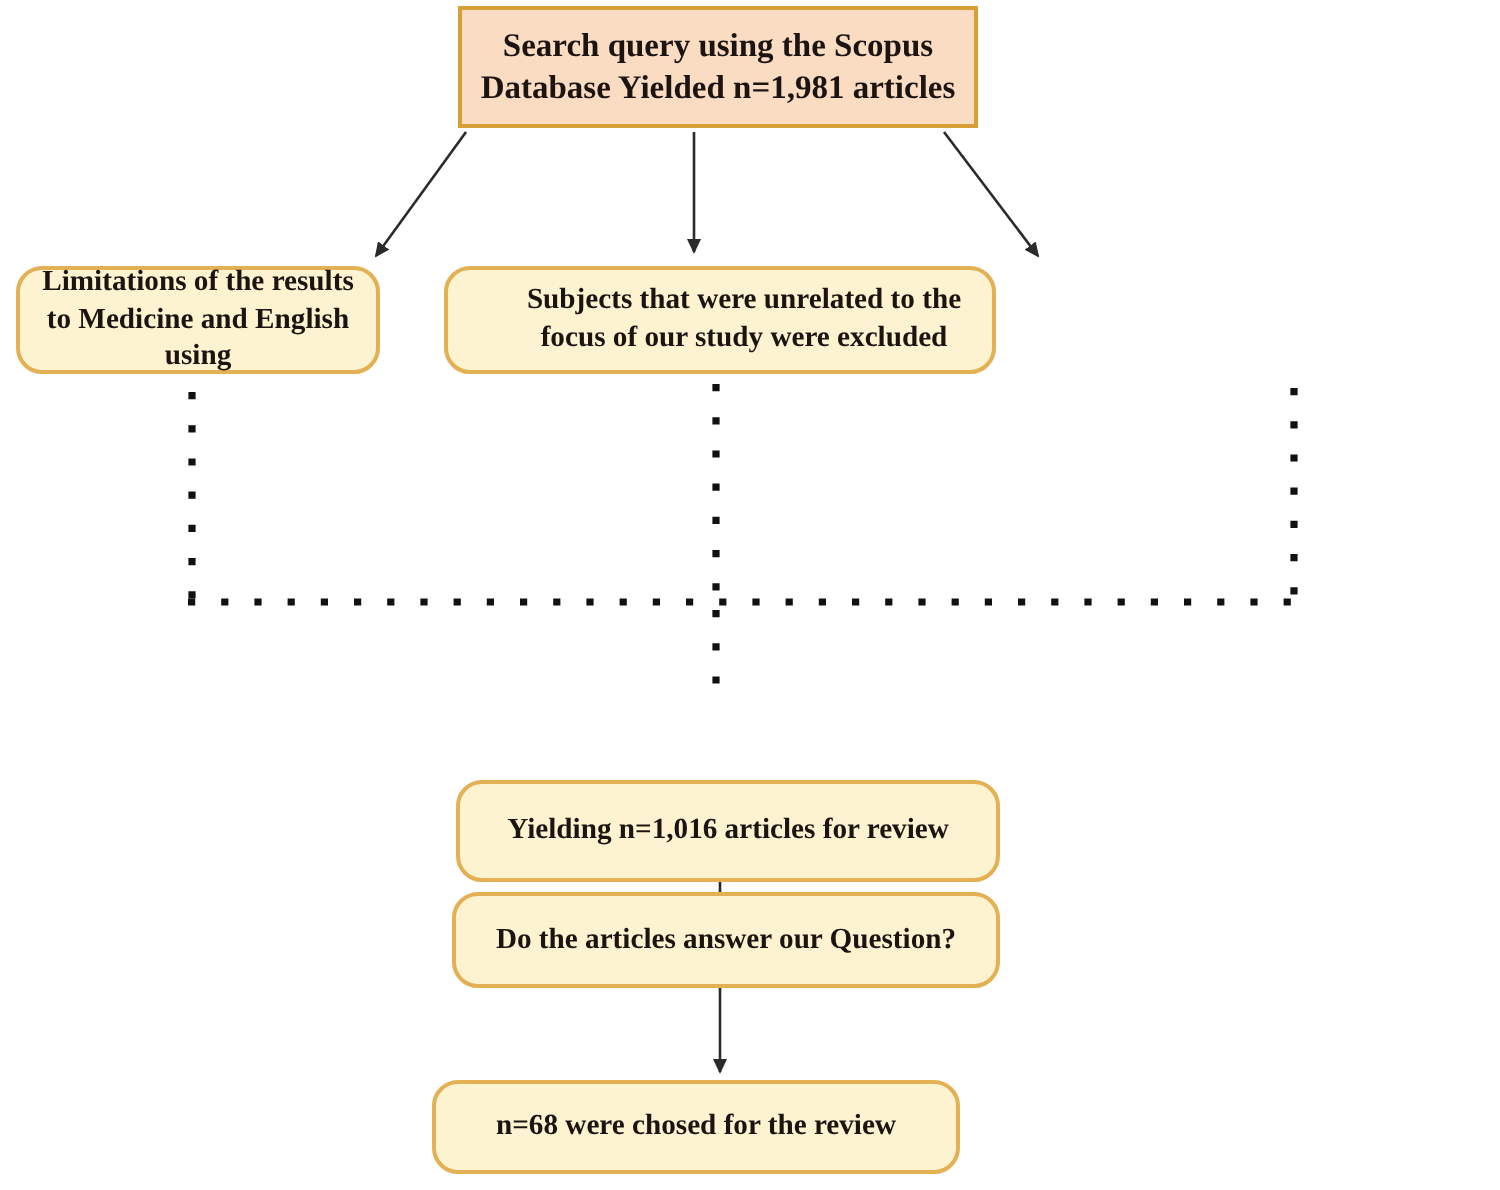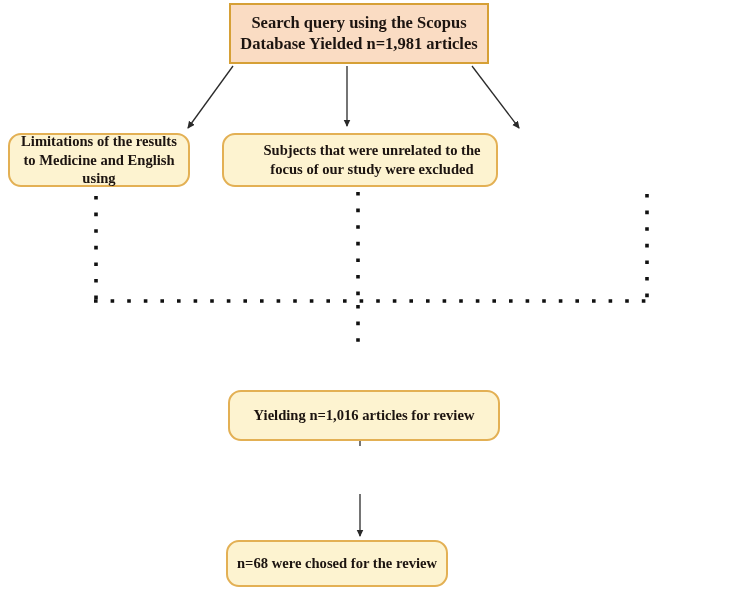--- a/index.html
+++ b/index.html
@@ -61,21 +61,21 @@
     border: 2px solid var(--rounded-box-border, #e3b054);
     border-radius: 13px;
     font-size: 14.6px;
     padding: 2px 8px;
   }
   .node-filter-left   { left: 8px;   top: 133px; width: 182px; height: 54px; }
   .node-filter-middle { left: 222px; top: 133px; width: 276px; height: 54px; padding-left: 32px; }
   .node-filter-right  { left: 534px; top: 133px; width: 206px; height: 53px; }
   .node-yield         { left: 228px; top: 353px; width: 272px; height: 51px; margin-top: 37px; }
   .node-question      { left: 226px; top: 446px; width: 274px; height: 48px; }
-  .node-final         { left: 226px; top: 540px; width: 222px; height: 47px; }
+  .node-final         { left: 216px; top: 540px; width: 264px; height: 47px; }
 </style>
 </head>
 <body>
 
 <div class="canvas">
 
   <svg class="connector-layer" viewBox="0 0 750 595">
     <defs>
       <marker id="arrowhead" markerWidth="8" markerHeight="8" refX="6.5" refY="3.5" orient="auto" markerUnits="userSpaceOnUse">
         <path d="M0,0 L7.5,3.5 L0,7 Z" style="fill: var(--connector, #2a2a2a);"></path>
@@ -106,18 +106,21 @@
 
   <div class="node node-rounded node-filter-middle">
     <span>Subjects that were unrelated to the focus of our study were excluded</span>
   </div>
 
 
   <div class="node node-rounded node-yield">
     <span>Yielding n=1,016 articles for review</span>
   </div>
 
+  <div class="node node-rounded node-question">
+    <span>Do the articles answer our Question?</span>
+  </div>
 
   <div class="node node-rounded node-final">
     <span>n=68 were chosed for the review</span>
   </div>
 
 </div>
 
 </body></html>

